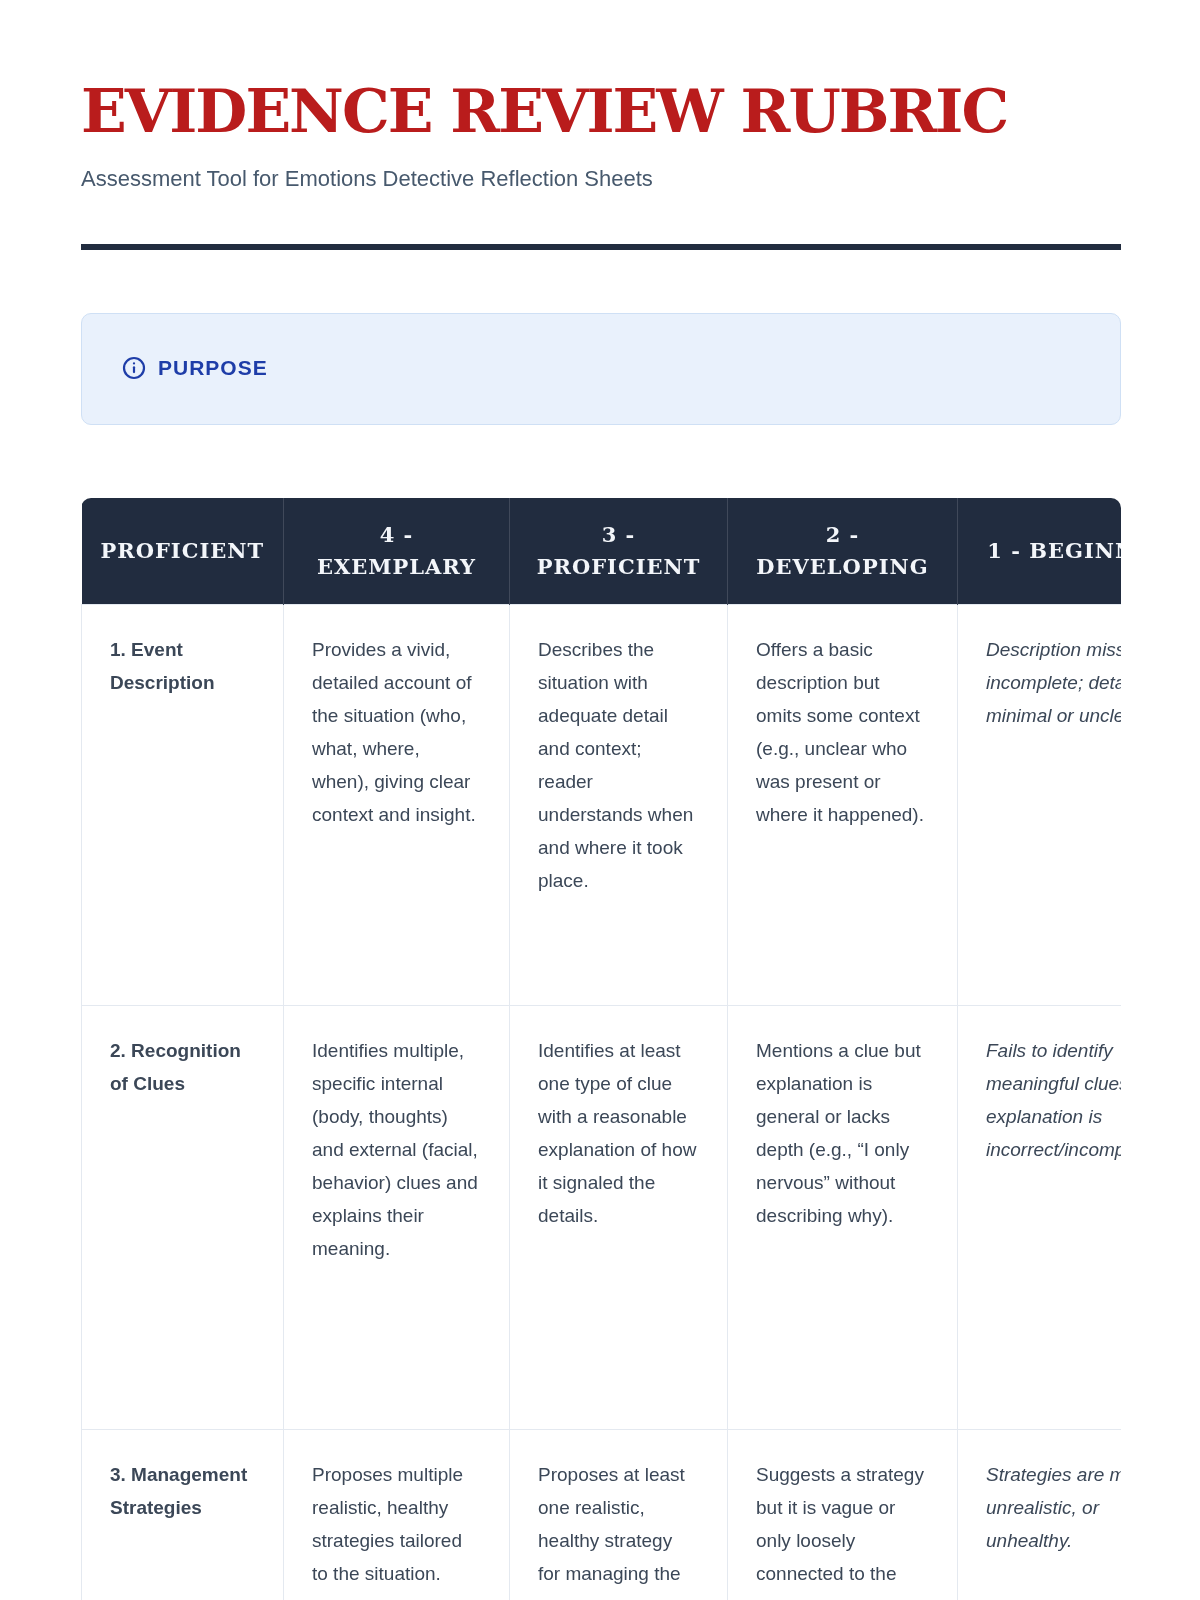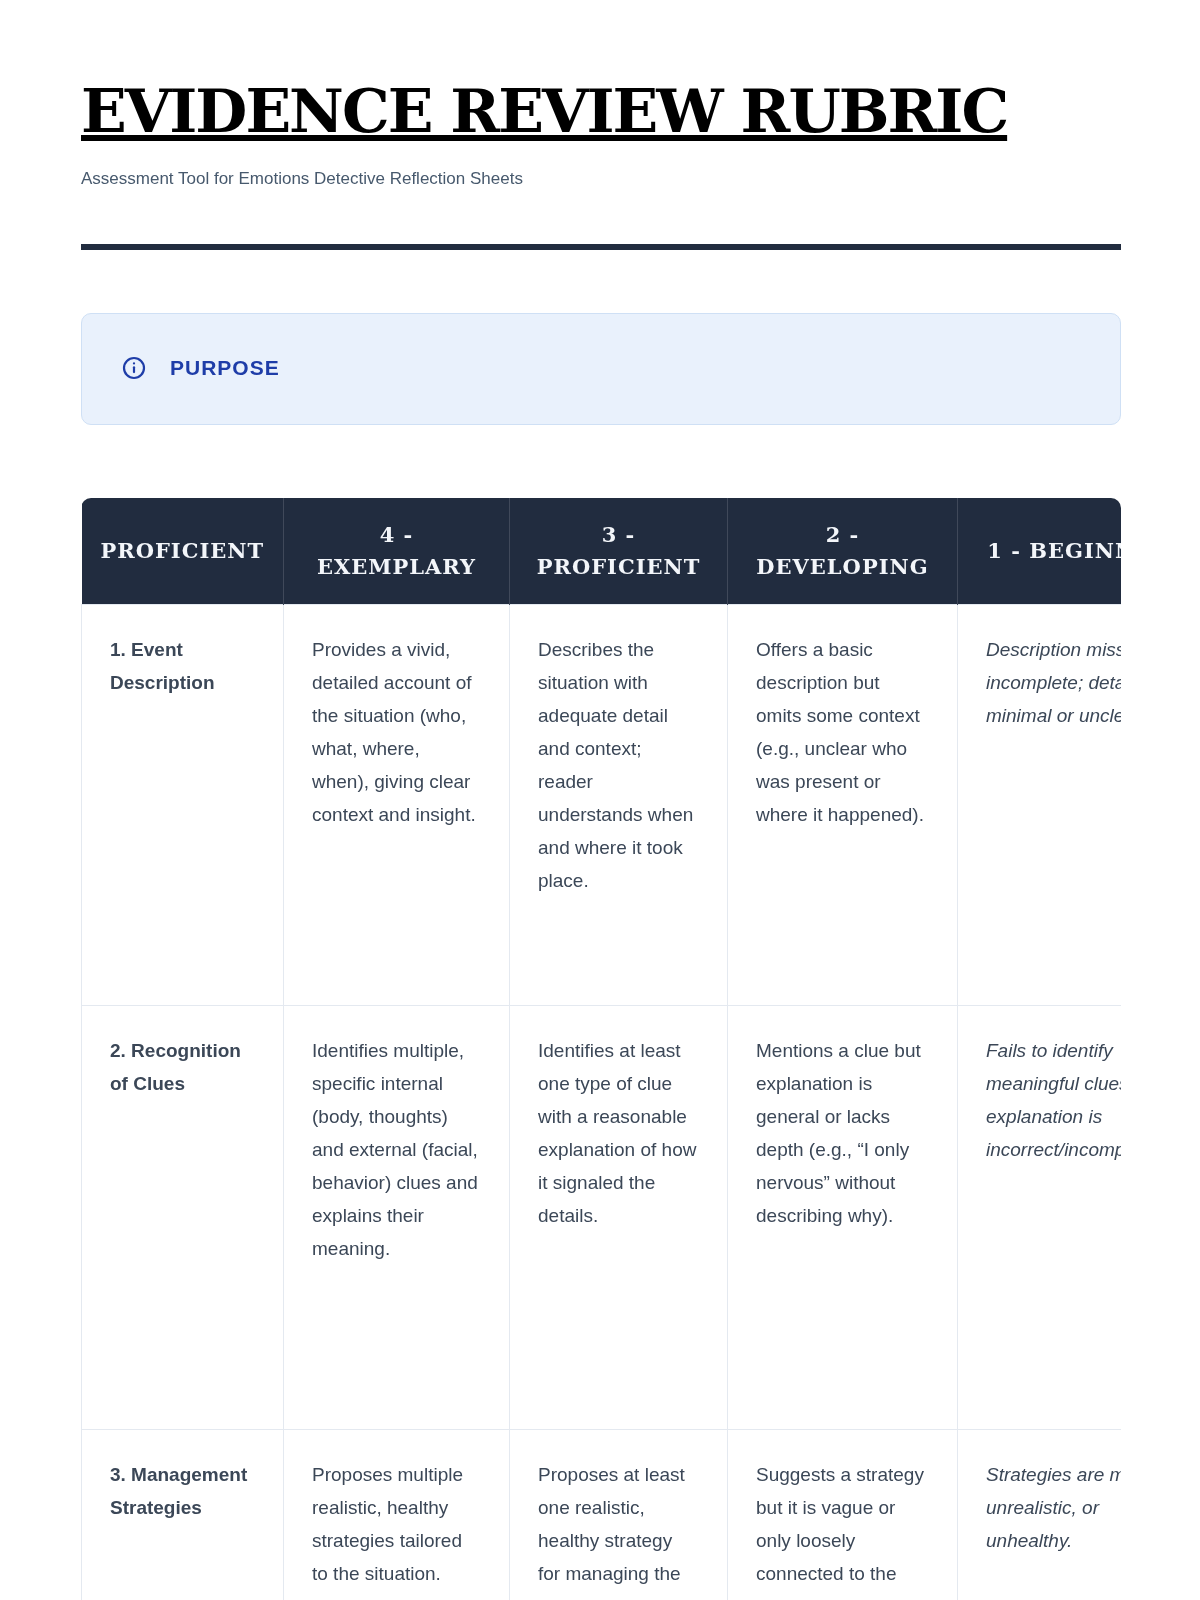--- a/index.html
+++ b/index.html
@@ -16,26 +16,25 @@
     margin-left: 81px;
   }
   
   .page-title {
     margin: 77px 0 0 0;
     font-family: "DejaVu Serif", "Liberation Serif", serif;
     font-weight: 800;
     font-size: 60px;
     line-height: 1.16;
     letter-spacing: -2px;
-    color: #000000;
-    text-decoration: underline;
+    color: #b91c1c;
   }
   .page-subtitle {
     margin: 14px 0 0 0;
-    font-size: 17px;
+    font-size: 22px;
     line-height: 35px;
     font-weight: 400;
     color: #47596d;
   }
   .title-divider {
     margin-top: 48px;
     height: 6px;
     background: #212c3f;
     border: none;
   }
@@ -44,21 +43,21 @@
     margin-top: 63px;
     background: #e9f1fc;
     border: 1.5px solid #cfe0f5;
     border-radius: 10px;
     padding: 42px 40px 44px 40px;
     box-sizing: border-box;
   }
   .purpose-head {
     display: flex;
     align-items: flex-start;
-    gap: 24px;
+    gap: 12px;
   }
   .info-icon {
     width: 24px;
     height: 24px;
     flex: 0 0 auto;
   }
   .purpose-title {
     font-size: 21px;
     font-weight: 700;
     letter-spacing: 1px;

